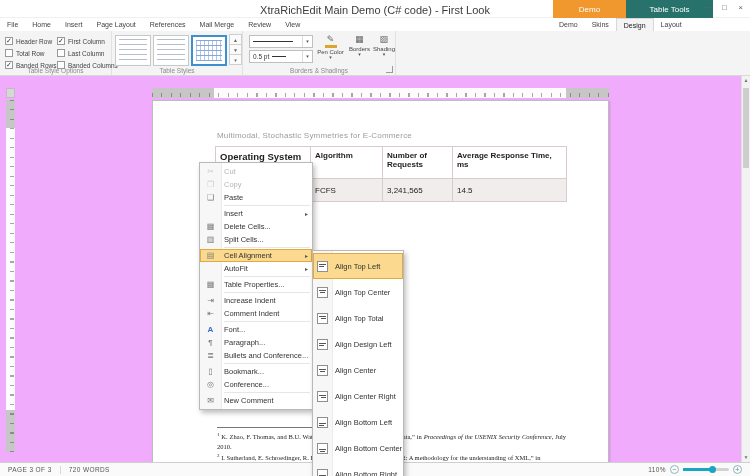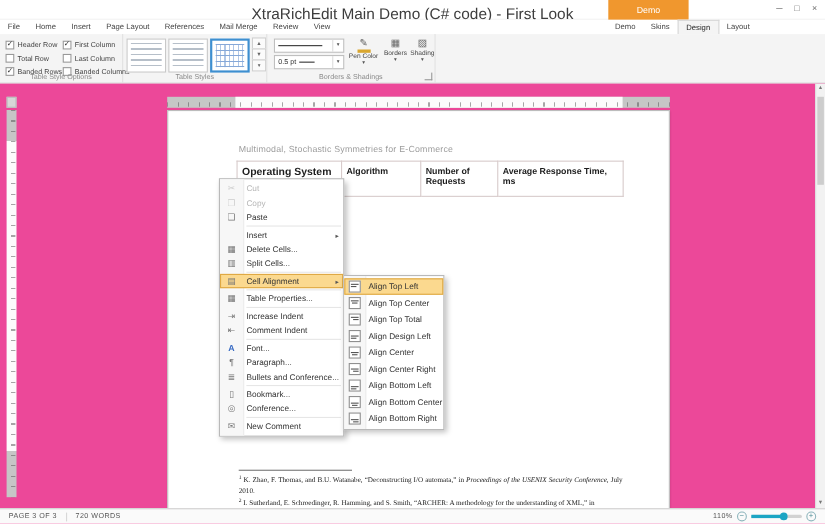--- a/index.html
+++ b/index.html
@@ -2,21 +2,21 @@
 <html><head>
 <meta charset="utf-8">
 <style>
   *{margin:0;padding:0;box-sizing:border-box;}
   html,body{width:750px;height:476px;}
   body{position:relative;font-family:"Liberation Sans",sans-serif;background:#fff;overflow:hidden;color:#333;
        --hl:#fbd98f;--hlb:#dfa944;--band:#f2eded;--zoom:#1ba5c4;}
 
   
   .titlebar{position:absolute;left:0;top:0;right:0;height:18px;background:#fff;border-bottom:1px solid #f0f0f0;}
-  .title-text{position:absolute;left:0;right:0;top:4px;text-align:center;font-size:14px;color:#3c3c3c;}
+  .title-text{position:absolute;left:0;right:0;top:4px;text-align:center;font-size:11px;color:#3c3c3c;}
   .ctx-header{position:absolute;top:0;height:18px;color:#fff;font-size:8px;display:flex;align-items:center;justify-content:center;}
   #hdr-demo{left:553px;width:73px;}
   #hdr-tools{left:626px;width:87px;}
   .win-btns{position:absolute;right:3px;top:2px;display:flex;gap:3px;z-index:6;}
   .win-btn{width:13px;height:12px;font-size:8px;line-height:12px;text-align:center;color:#666;}
 
   
   .tabrow{position:absolute;left:0;top:18px;right:0;height:13px;background:#fff;font-size:7px;color:#444;}
   .tabs-left{display:flex;height:100%;}
   .tabs-right{position:absolute;left:552px;top:0;height:100%;display:flex;}
@@ -48,21 +48,21 @@
   .line-sample{height:1px;background:#333;flex:0 0 auto;}
   .bigbtn{position:absolute;top:3px;text-align:center;}
   #btn-pen{left:72px;width:31px;}#btn-borders{left:103px;width:27px;}#btn-shading{left:130px;width:22px;}
   .bb-icon{font-size:9px;height:11px;line-height:11px;color:#666;}
   .pen-bar{width:12px;height:3px;margin:0 auto;background:#d9a62e;}
   .bb-label{font-size:6px;color:#444;margin-top:1px;white-space:nowrap;}
   .bb-caret{font-size:5px;color:#555;line-height:5px;}
   .launcher{position:absolute;right:2px;bottom:2px;width:7px;height:7px;border-right:1px solid #9a9a9a;border-bottom:1px solid #9a9a9a;}
 
   
-  .ws{position:absolute;left:0;top:76px;right:0;height:386px;background:#ec4899;overflow:hidden;}
+  .ws{position:absolute;left:0;top:76px;right:0;height:386px;background:#f0abfc;overflow:hidden;}
   .corner{position:absolute;left:6px;top:12px;width:9px;height:10px;background:#d7d7d7;border:1px solid #bdbdbd;}
   .hruler{position:absolute;left:152px;top:12px;width:457px;height:10px;background:#c6c6c6;}
   .hruler .active{position:absolute;left:62px;top:0;bottom:0;width:352px;background:#fcfcfc;}
   .hruler .ticks{position:absolute;left:0;right:0;bottom:1px;height:4px;background:repeating-linear-gradient(90deg,rgba(80,80,80,.5) 0 1px,transparent 1px 9.5px);}
   .vruler{position:absolute;left:6px;top:24px;width:9px;height:352px;background:linear-gradient(180deg,#c6c6c6 0 28px,#fcfcfc 28px 310px,#c6c6c6 310px 100%);}
   .vruler .ticks{position:absolute;top:0;bottom:0;right:1px;width:4px;background:repeating-linear-gradient(180deg,rgba(80,80,80,.5) 0 1px,transparent 1px 9.5px);}
   .vscroll{position:absolute;right:0;top:0;bottom:0;width:9px;background:#f2f2f2;border-left:1px solid #ddd;}
   .vs-up,.vs-down{position:absolute;left:0;right:0;height:9px;font-size:5px;text-align:center;line-height:9px;color:#777;}
   .vs-up{top:0;}.vs-down{bottom:0;}
   .vs-thumb{position:absolute;left:1px;right:1px;top:12px;height:80px;background:#cdcdcd;}
@@ -80,21 +80,21 @@
   .fns sup{font-size:5px;}
   .fns i{font-style:italic;}
 
   
   .menu{position:absolute;background:#fff;border:1px solid #b9b9b9;box-shadow:2px 3px 5px rgba(0,0,0,.25);padding:2px 0;z-index:20;}
   #ctxmenu{left:199px;top:162px;width:114px;}
   #ctxmenu::before,#submenu::before{content:"";position:absolute;left:0;top:0;bottom:0;width:21px;background:#f7f7f7;border-right:1px solid #ececec;}
   #submenu{left:312px;top:250px;width:92px;}
   #submenu::before{width:19px;}
   .mi{position:relative;height:13px;display:flex;align-items:center;font-size:7.5px;color:#333;padding-right:4px;}
-  #submenu .mi{height:15px;}
+  #submenu .mi{height:26px;}
   .mi .ico{width:21px;flex:0 0 21px;text-align:center;font-size:8px;color:#777;}
   .mi .ico.ico-font{color:#3a6cc4;font-weight:bold;}
   .mi .lbl{padding-left:3px;white-space:nowrap;}
   .mi .sub{margin-left:auto;font-size:6px;color:#555;padding-left:3px;}
   .mi.hl{background:var(--hl);outline:1px solid var(--hlb);outline-offset:-1px;}
   .mi.dis{color:#b5b5b5;}
   .mi.dis .ico{color:#cdcdcd;}
   .msep{height:1px;background:#e6e6e6;margin:1px 2px 1px 24px;position:relative;}
   .alico{flex:0 0 19px;display:flex;justify-content:center;}
   .albox{width:11px;height:11px;border:1px solid #8f8f8f;background:#fff;display:flex;flex-direction:column;padding:1px;}
@@ -108,20 +108,21 @@
   .ztrack{position:relative;width:46px;height:3px;background:#d2d2d2;border-radius:2px;}
   .zfill{position:absolute;left:0;top:0;bottom:0;width:60%;background:var(--zoom);}
   .zthumb{position:absolute;left:56%;top:-2px;width:7px;height:7px;border-radius:50%;background:var(--zoom);}
 </style>
 </head>
 <body style="--hl: #fbd98f; --hlb: #dfa944; --band: #f2eded; --zoom: #1ba5c4;">
 
 <div class="titlebar">
   <div class="title-text">XtraRichEdit Main Demo (C# code) - First Look</div>
   <div class="ctx-header" id="hdr-demo" style="background: rgb(240, 151, 46);">Demo</div>
+  <div class="ctx-header" id="hdr-tools" style="background: rgb(39, 115, 108);">Table Tools</div>
   <div class="win-btns">
     <span class="win-btn">─</span>
     <span class="win-btn">□</span>
     <span class="win-btn">×</span>
   </div>
 </div>
 
 <div class="tabrow">
   <div class="tabs-left">
       <div class="rtab">File</div>
@@ -242,20 +243,26 @@
         </colgroup>
       <thead>
           <tr id="thead-row">
             <th class="os">Operating System</th>
             <th>Algorithm</th>
             <th>Number of Requests</th>
             <th>Average Response Time, ms</th>
           </tr>
         </thead>
       <tbody id="tbody">
+          <tr class="band">
+            <td></td>
+            <td>FCFS</td>
+            <td>3,241,565</td>
+            <td>14.5</td>
+          </tr>
         </tbody>
     </table>
     <div class="fn-sep"></div>
     <div class="fns" id="footnotes">
         <p class="fn"><sup>1</sup> K. Zhao, F. Thomas, and B.U. Watanabe, “Deconstructing I/O automata,” in <i>Proceedings of the USENIX Security Conference</i>, July 2010.</p>
         <p class="fn"><sup>2</sup> I. Sutherland, E. Schroedinger, R. Hamming, and S. Smith, “ARCHER: A methodology for the understanding of XML,” in </p>
       </div>
   </div>
 
   <div class="vscroll">
@@ -289,20 +296,25 @@
       <span class="lbl">Delete Cells...</span>
     </div>
     <div class="mi">
       <span class="ico">▥</span>
       <span class="lbl">Split Cells...</span>
     </div>
     <div class="msep"></div>
     <div class="mi hl">
       <span class="ico">▤</span>
       <span class="lbl">Cell Alignment</span>
+      <span class="sub">▸</span>
+    </div>
+    <div class="mi">
+      <span class="ico"></span>
+      <span class="lbl">AutoFit</span>
       <span class="sub">▸</span>
     </div>
     <div class="msep"></div>
     <div class="mi">
       <span class="ico">▦</span>
       <span class="lbl">Table Properties...</span>
     </div>
     <div class="msep"></div>
     <div class="mi">
       <span class="ico">⇥</span>

